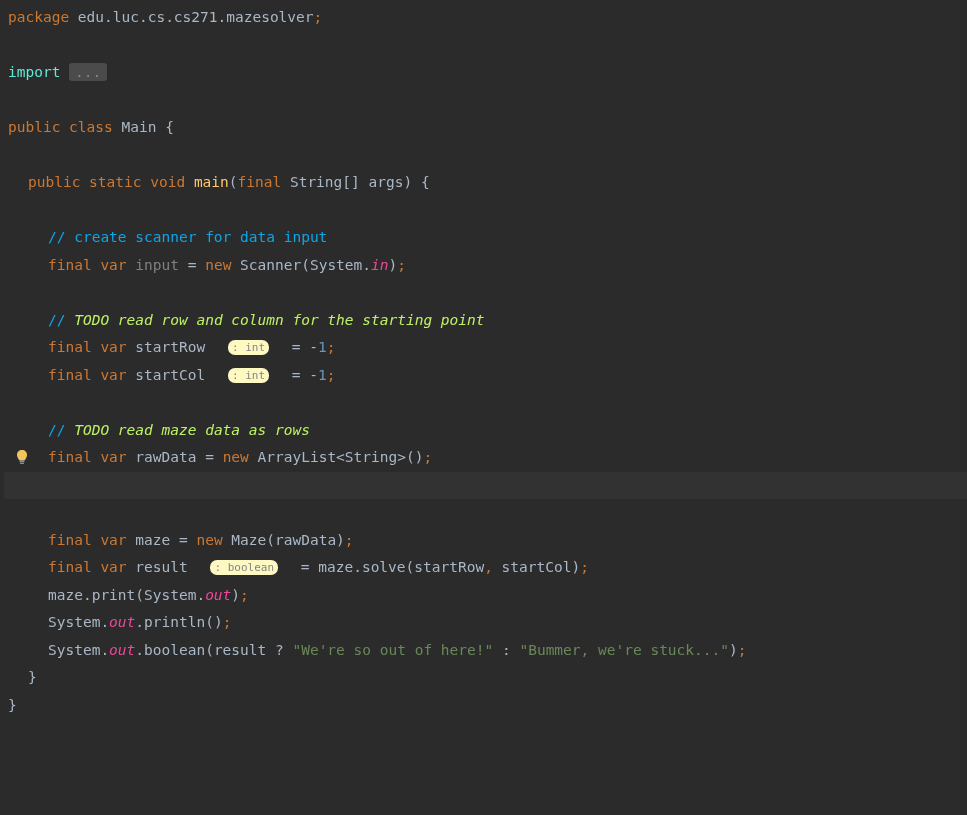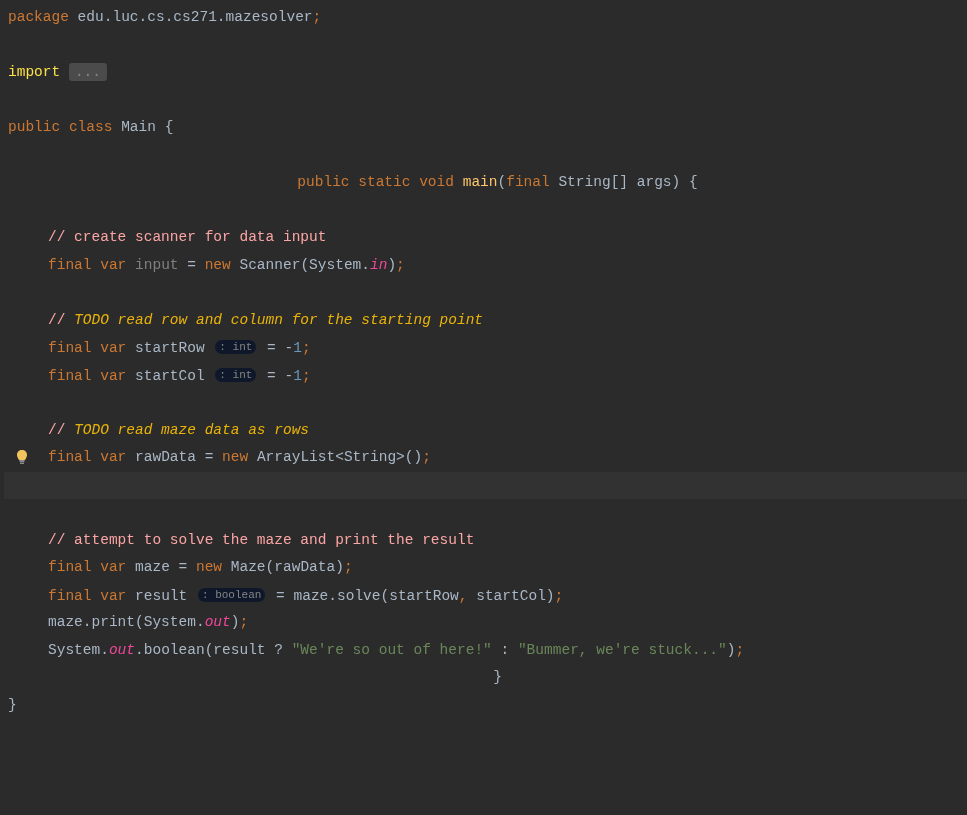--- a/index.html
+++ b/index.html
@@ -11,71 +11,70 @@
       color: #a9b7c6;
       width: 967px;
       height: 815px;
       overflow: hidden;
       position: relative;
     }
     .editor {
       padding-top: 4px;
       padding-left: 4px;
       position: relative;
-      font-family: Liberation Mono, monospace;
     }
     .code-content {
       margin-left: 0;
     }
     .line {
       height: 27.5px;
       white-space: pre;
       position: relative;
       padding-left: 0;
     }
     .line.current {
       background: #323232;
     }
     .kw { color: #cc7832; }
-    .kw-import { color: #fde047; }
+    .kw-import { color: #5eead4; }
     .method-decl { color: #ffc66d; }
-    .comment { color: #fca5a5; }
-    .todo { color: #eab308; font-style: italic; }
+    .comment { color: #0ea5e9; }
+    .todo { color: #bef264; font-style: italic; }
     .str { color: #6a8759; }
     .num { color: #6897bb; }
     .field-static { color: #ec4899; font-style: italic; }
     .punct { color: #cc7832; }
     .ident { color: #a9b7c6; }
     .dim { color: #808080; margin-top: 25px; }
     .hint {
-      background: #0f172a;
+      background: #fef9c3;
       color: #858585;
       font-size: 11px;
       padding: 1px 4px;
       border-radius: 7px;
-      margin: 0 2px;
+      margin: 0 14px;
       vertical-align: middle;
       font-style: normal;
     }
     .folded {
       background: #4b4b4b;
       color: #858585;
       padding: 1px 6px;
       border-radius: 3px;
     }
     .bulb-icon {
       position: absolute;
       left: 15px;
       top: 449px;
       width: 14px;
       height: 16px;
       z-index: 10;
     }
     .indent0 { padding-left: 4px; }
-    .indent1 { padding-left: 24px; text-align: center; }
+    .indent1 { padding-left: 24px; }
     .indent2 { padding-left: 44px; }
   </style>
 </head>
 <body>
 
 <div class="editor">
   <div class="code-content">
 
     <div class="line indent0"><span class="kw">package</span><span class="ident"> edu.luc.cs.cs271.mazesolver</span><span class="punct">;</span></div>
 
@@ -108,28 +107,28 @@
     <div class="line indent2"></div>
 
     <div class="line indent2"><span class="comment">// </span><span class="todo">TODO read maze data as rows</span></div>
 
     <div class="line indent2"><span class="kw">final </span><span class="kw">var </span><span class="ident">rawData</span><span class="ident"> = </span><span class="kw">new </span><span class="ident">ArrayList&lt;String&gt;()</span><span class="punct">;</span></div>
 
     <div class="line indent2 current"></div>
 
     <div class="line indent2"></div>
 
-    <div class="line indent2"><span class="comment">// attempt to solve the maze and print the result</span></div>
 
     <div class="line indent2"><span class="kw">final </span><span class="kw">var </span><span class="ident">maze</span><span class="ident"> = </span><span class="kw">new </span><span class="ident">Maze(rawData)</span><span class="punct">;</span></div>
 
     <div class="line indent2"><span class="kw">final </span><span class="kw">var </span><span class="ident">result</span> <span class="hint">: boolean</span><span class="ident"> = </span><span class="ident">maze.solve(startRow</span><span class="punct">, </span><span class="ident">startCol)</span><span class="punct">;</span></div>
 
     <div class="line indent2"><span class="ident">maze.print(System.</span><span class="field-static">out</span><span class="ident">)</span><span class="punct">;</span></div>
 
+    <div class="line indent2"><span class="ident">System.</span><span class="field-static">out</span><span class="ident">.println()</span><span class="punct">;</span></div>
 
     <div class="line indent2"><span class="ident">System.</span><span class="field-static">out</span><span class="ident">.boolean(result ? </span><span class="str">"We're so out of here!"</span><span class="ident"> : </span><span class="str">"Bummer, we're stuck..."</span><span class="ident">)</span><span class="punct">;</span></div>
 
     <div class="line indent1"><span class="ident">}</span></div>
 
     <div class="line indent0"><span class="ident">}</span></div>
 
   </div>
 
   <div class="bulb-icon">

